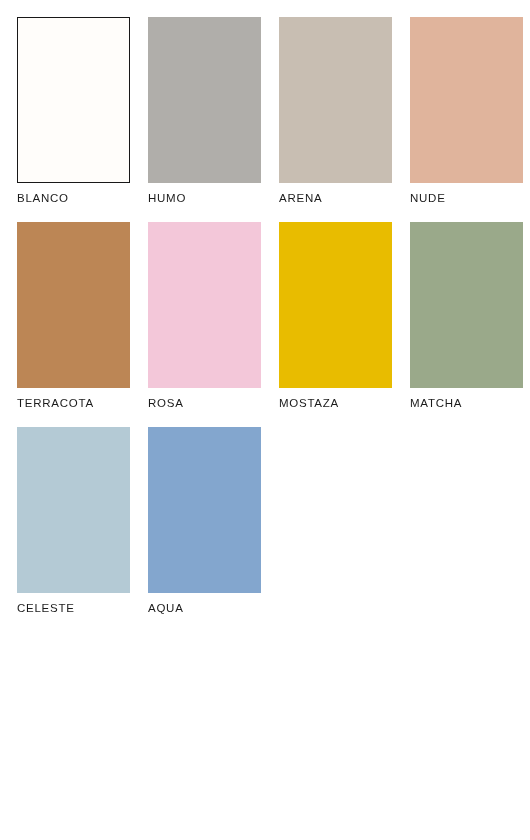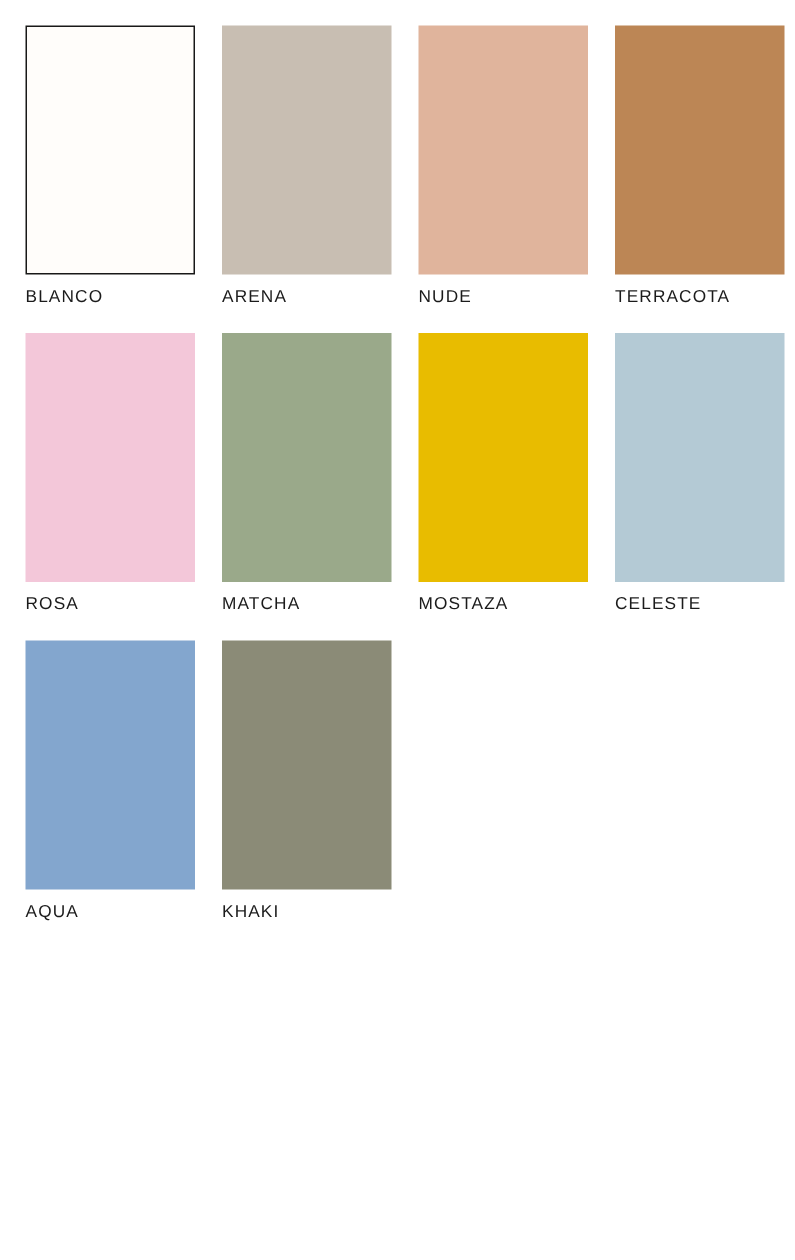--- a/index.html
+++ b/index.html
@@ -62,53 +62,53 @@
 </head>
 <body>
 
 <div id="palette-sheet" style="background: rgb(255, 255, 255);">
   <div class="palette-grid">
       <div class="swatch-cell">
         <div class="swatch-chip has-outline" title="#FFFDFA" style="background: rgb(255, 253, 250);"></div>
         <div class="swatch-label">BLANCO</div>
       </div>
       <div class="swatch-cell">
+        <div class="swatch-chip" title="#B0AEAA" style="background: rgb(176, 174, 170);"></div>
+        <div class="swatch-label">HUMO</div>
+      </div>
+      <div class="swatch-cell">
         <div class="swatch-chip" title="#C8BEB2" style="background: rgb(200, 190, 178);"></div>
         <div class="swatch-label">ARENA</div>
       </div>
       <div class="swatch-cell">
         <div class="swatch-chip" title="#E0B49C" style="background: rgb(224, 180, 156);"></div>
         <div class="swatch-label">NUDE</div>
       </div>
       <div class="swatch-cell">
         <div class="swatch-chip" title="#BC8655" style="background: rgb(188, 134, 85);"></div>
         <div class="swatch-label">TERRACOTA</div>
       </div>
       <div class="swatch-cell">
         <div class="swatch-chip" title="#F3C7D9" style="background: rgb(243, 199, 217);"></div>
         <div class="swatch-label">ROSA</div>
       </div>
       <div class="swatch-cell">
+        <div class="swatch-chip" title="#E8BC00" style="background: rgb(232, 188, 0);"></div>
+        <div class="swatch-label">MOSTAZA</div>
+      </div>
+      <div class="swatch-cell">
         <div class="swatch-chip" title="#9AA98A" style="background: rgb(154, 169, 138);"></div>
         <div class="swatch-label">MATCHA</div>
-      </div>
-      <div class="swatch-cell">
-        <div class="swatch-chip" title="#E8BC00" style="background: rgb(232, 188, 0);"></div>
-        <div class="swatch-label">MOSTAZA</div>
       </div>
       <div class="swatch-cell">
         <div class="swatch-chip" title="#B4CAD5" style="background: rgb(180, 202, 213);"></div>
         <div class="swatch-label">CELESTE</div>
       </div>
       <div class="swatch-cell">
         <div class="swatch-chip" title="#83A6CE" style="background: rgb(131, 166, 206);"></div>
         <div class="swatch-label">AQUA</div>
       </div>
-      <div class="swatch-cell">
-        <div class="swatch-chip" title="#8B8B77" style="background: rgb(139, 139, 119);"></div>
-        <div class="swatch-label">KHAKI</div>
-      </div>
       <div class="swatch-cell is-empty">
         <div class="swatch-chip" title=""></div>
         <div class="swatch-label"></div>
       </div>
     </div>
 </div>
 
 </body></html>

